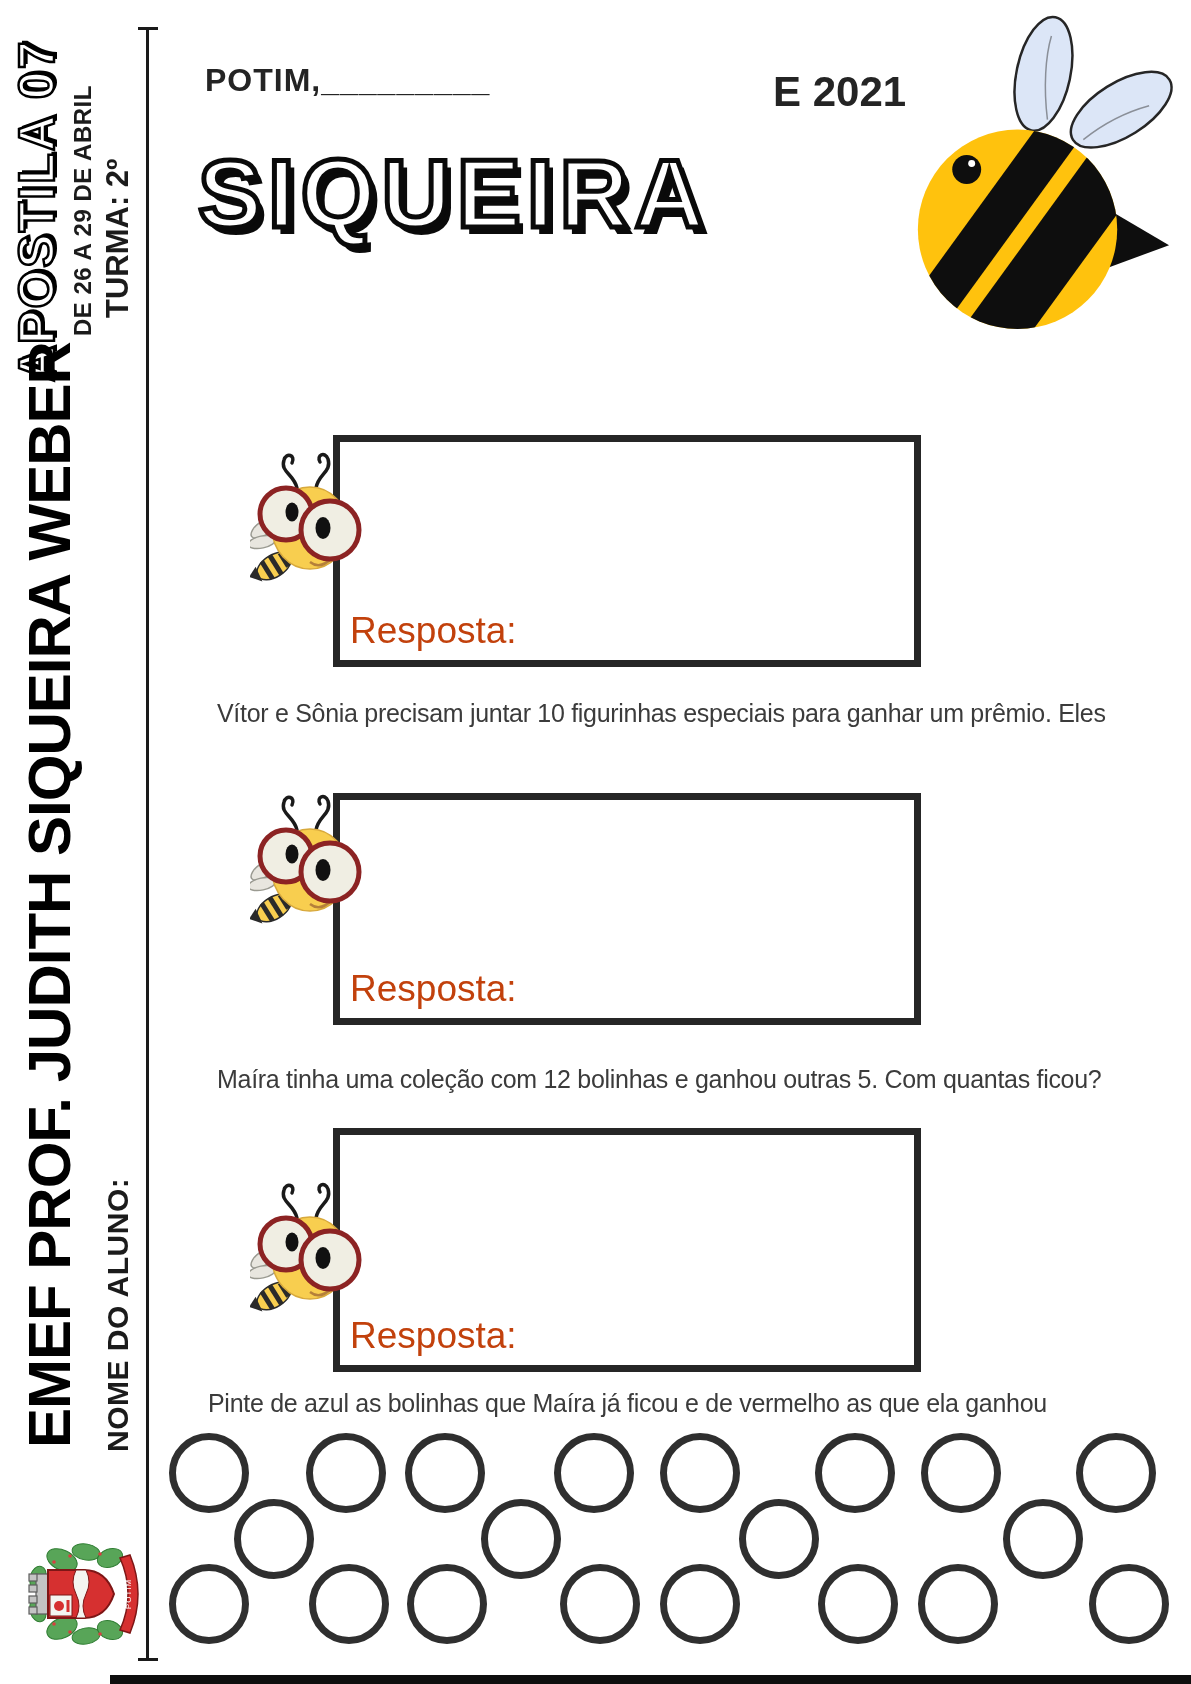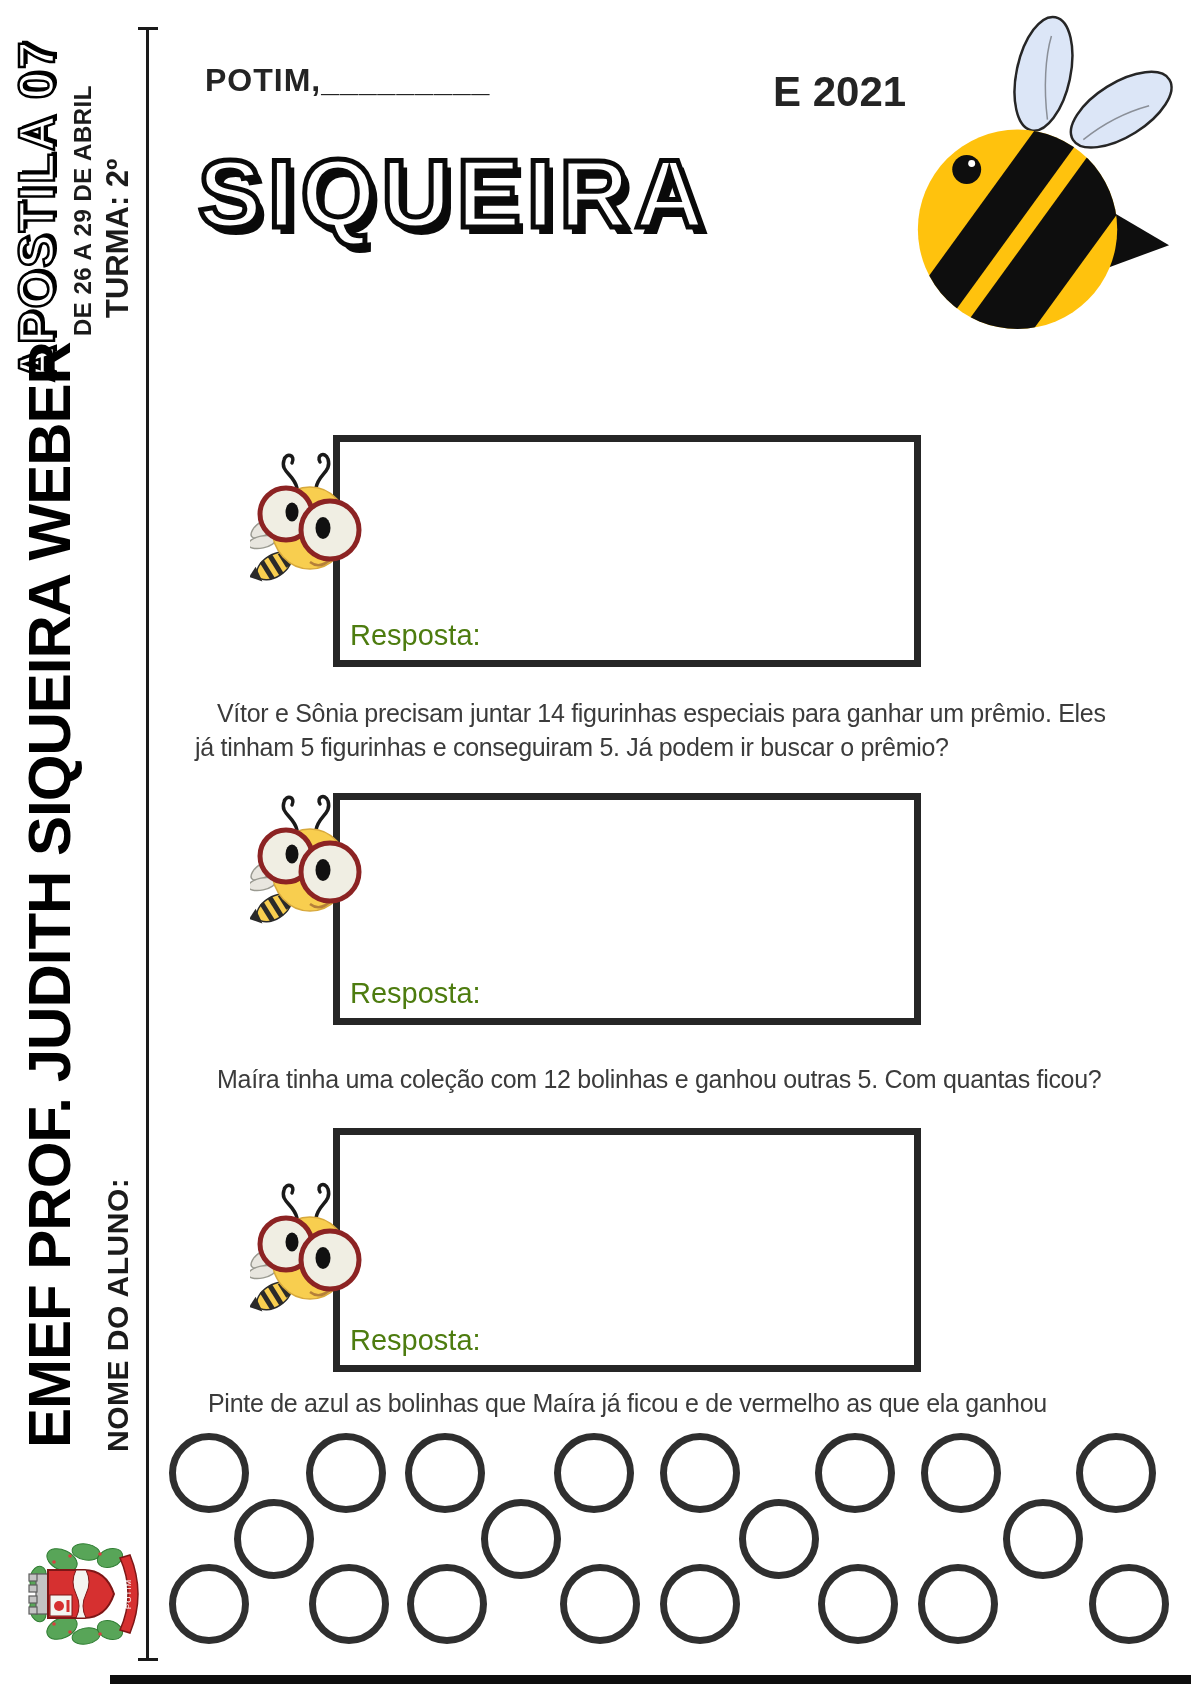--- a/index.html
+++ b/index.html
@@ -33,21 +33,21 @@
     color:#fff;-webkit-text-stroke:5px #0a0a0a;text-shadow:6px 7px 0 #0a0a0a;
     letter-spacing:6px;line-height:1;}
   
   .ptext{position:absolute;left:195px;font-size:25px;line-height:34px;
     letter-spacing:-.3px;color:#3b3b3b;}
   .pline{white-space:nowrap;}
   .pline.ind{padding-left:22px;}
   .p1{top:336px;} .p2{top:696px;} .p3{top:1062px;} .instr{top:1386px;left:208px;}
   .abox{position:absolute;left:333px;width:574px;border:7px solid #262626;background:#fff;}
   .box1{top:435px;height:218px;} .box2{top:793px;height:218px;} .box3{top:1128px;height:230px;}
-  .answer-label{position:absolute;left:10px;bottom:8px;font-size:29px;color:#4d7c0f;}
+  .answer-label{position:absolute;left:10px;bottom:8px;font-size:37px;color:#c2410c;}
   .bee-sm{position:absolute;width:114px;height:146px;}
   .bee1{left:250px;top:446px;} .bee2{left:250px;top:788px;} .bee3{left:250px;top:1176px;}
   .bee-big{position:absolute;left:872px;top:8px;width:319px;height:334px;}
   
   .circles-layer{position:absolute;left:0;top:0;width:1191px;height:1684px;pointer-events:none;}
   .circle{position:absolute;width:66px;height:66px;border:7px solid #2f2f2f;
     border-radius:50%;background:#fff;}
   .bottom-bar{position:absolute;left:110px;top:1675px;width:1081px;height:9px;background:#0e0e0e;}
 </style>
 </head>
@@ -146,22 +146,21 @@
       <ellipse cx="60" cy="82" rx="38" ry="41" fill="#F8CE4F" stroke="#D8A93C" stroke-width="1.5"></ellipse>
       <path d="M60,116 Q70,124 82,112" stroke="#B5803A" stroke-width="2.5" fill="none"></path>
       <circle cx="36" cy="68" r="26" fill="#F0EEE3" stroke="#8C2323" stroke-width="5"></circle>
       <circle cx="80" cy="84" r="29" fill="#F0EEE3" stroke="#8C2323" stroke-width="5"></circle>
       <ellipse cx="42" cy="66" rx="6.5" ry="9.5" fill="#111"></ellipse>
       <ellipse cx="73" cy="82" rx="7.5" ry="11" fill="#111"></ellipse>
     </svg>
   </div>
 
   <div class="ptext p2">
-    <div class="pline ind">Vítor e Sônia precisam juntar 14 figurinhas especiais para ganhar um prêmio. Eles</div>
-    <div class="pline">já tinham 5 figurinhas e conseguiram 5. Já podem ir buscar o prêmio?</div>
+    <div class="pline ind">Vítor e Sônia precisam juntar 10 figurinhas especiais para ganhar um prêmio. Eles</div>
   </div>
   <div class="abox box2">
     <div class="answer-label">Resposta:</div>
   </div>
   <div class="bee-sm bee2">
     <svg viewBox="0 0 114 146">
       <path d="M47,42 C44,28 30,26 34,14 C36,6 46,9 42,17" stroke="#1a1a1a" stroke-width="3.5" fill="none" stroke-linecap="round"></path>
       <path d="M66,42 C68,28 82,26 78,13 C75,5 66,9 70,16" stroke="#1a1a1a" stroke-width="3.5" fill="none" stroke-linecap="round"></path>
       <ellipse cx="14" cy="82" rx="15" ry="7" fill="#E8E6DF" stroke="#9a9a91" stroke-width="1.5" transform="rotate(-35 14 82)"></ellipse>
       <ellipse cx="12" cy="96" rx="14" ry="6" fill="#E8E6DF" stroke="#9a9a91" stroke-width="1.5" transform="rotate(-12 12 96)"></ellipse>

